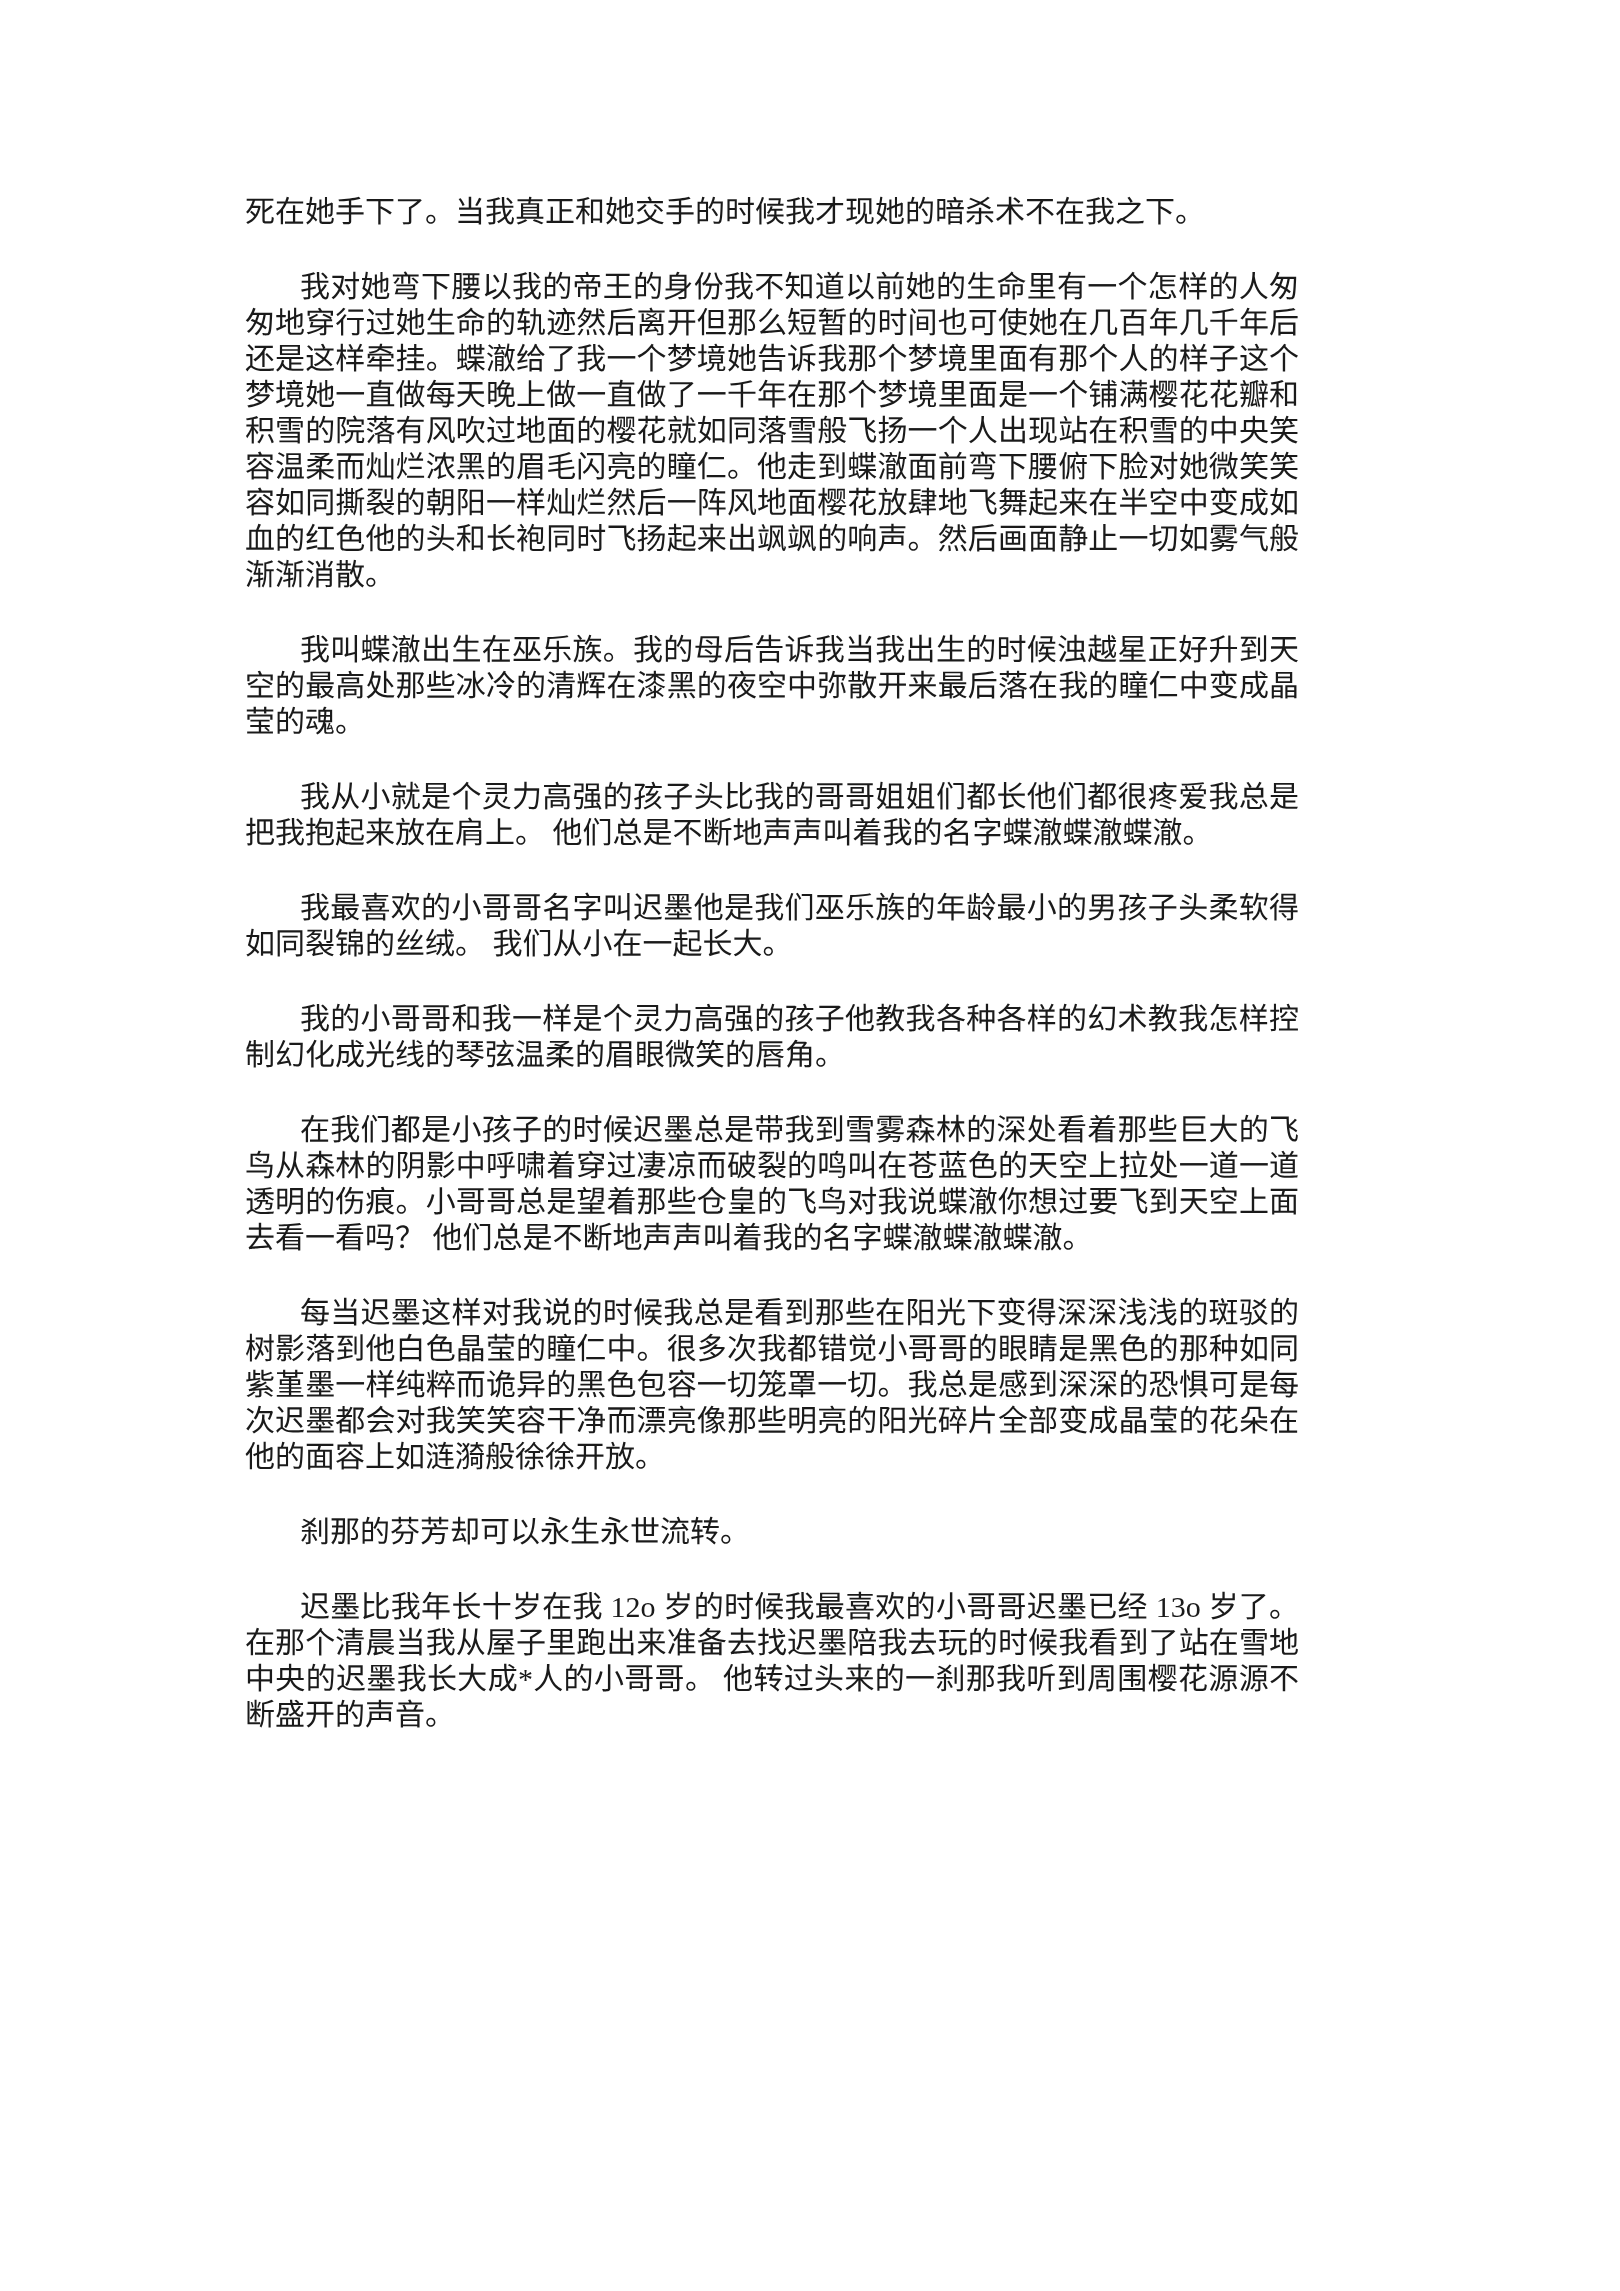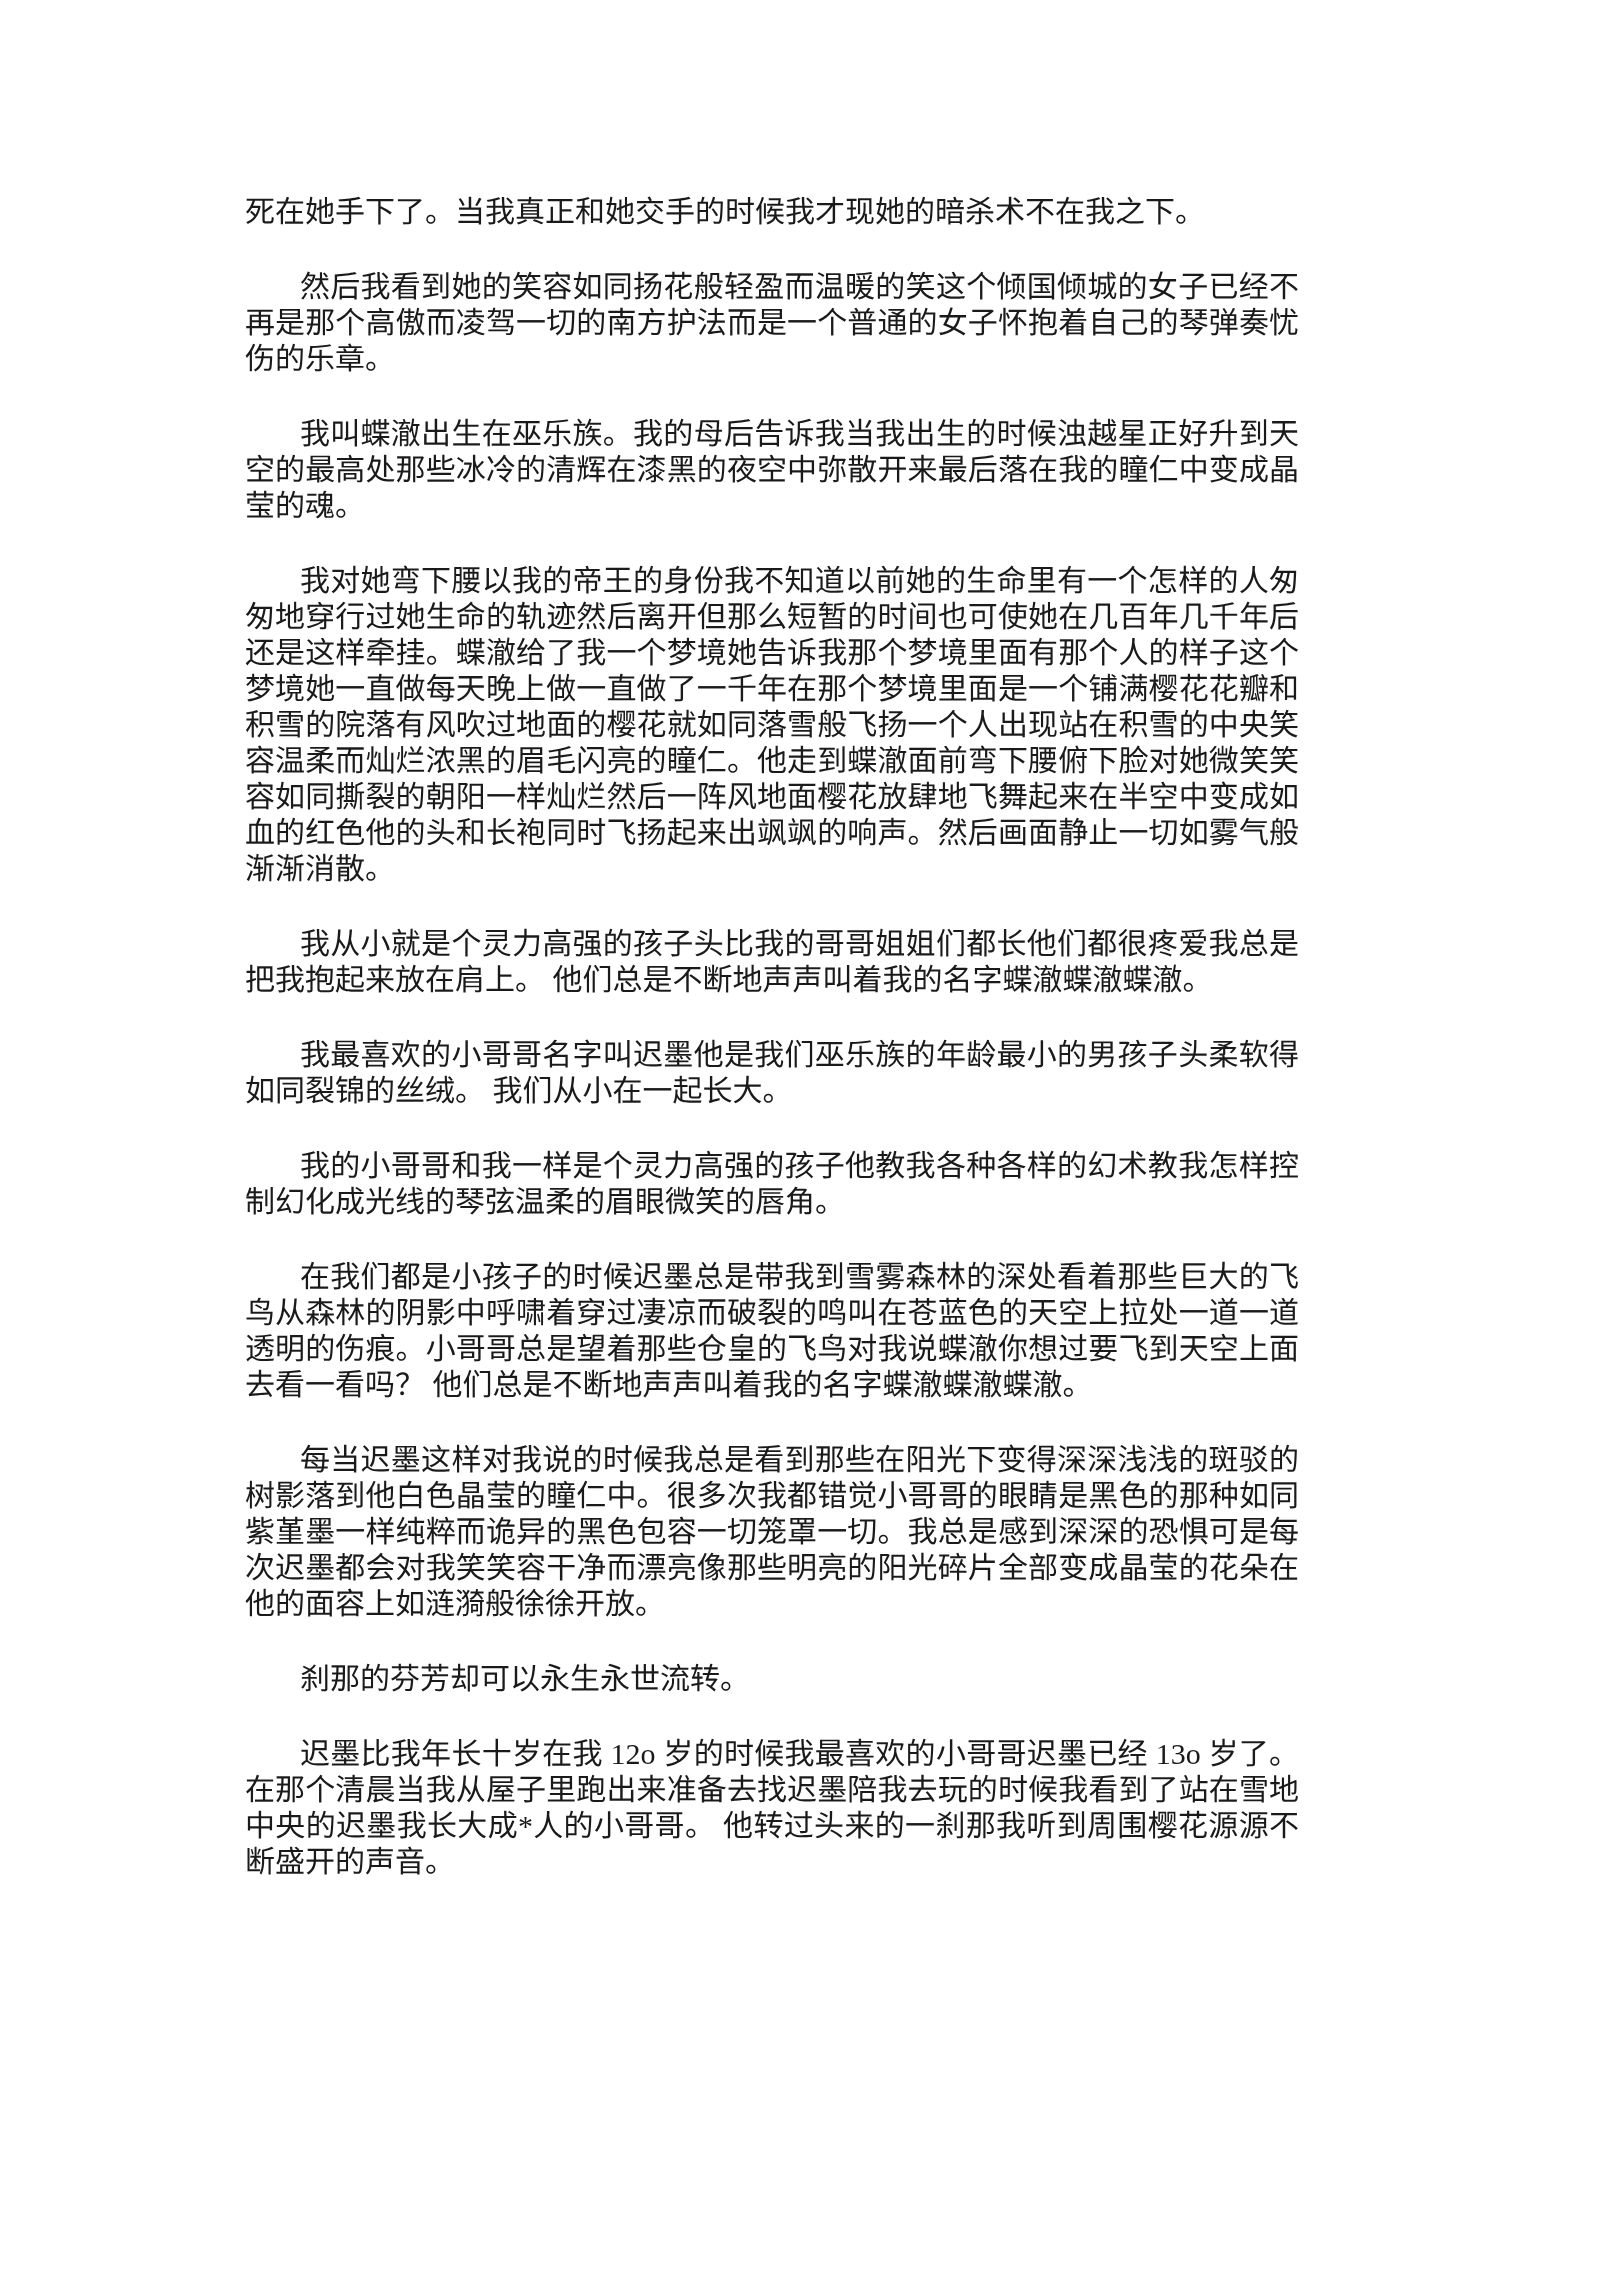--- a/index.html
+++ b/index.html
@@ -31,23 +31,22 @@
   }
   .page p.no-indent {
     text-indent: 0;
   }
 </style>
 </head>
 <body>
 
 <div class="page">
   <p class="no-indent">死在她手下了。当我真正和她交手的时候我才现她的暗杀术不在我之下。</p>
-  <p>然后我看到她的笑容如同扬花般轻盈而温暖的笑这个倾国倾城的女子已经不再是那个高傲而凌驾一切的南方护法而是一个普通的女子怀抱着自己的琴弹奏忧伤的乐章。</p>
+  <p>我对她弯下腰以我的帝王的身份我不知道以前她的生命里有一个怎样的人匆匆地穿行过她生命的轨迹然后离开但那么短暂的时间也可使她在几百年几千年后还是这样牵挂。蝶澈给了我一个梦境她告诉我那个梦境里面有那个人的样子这个梦境她一直做每天晚上做一直做了一千年在那个梦境里面是一个铺满樱花花瓣和积雪的院落有风吹过地面的樱花就如同落雪般飞扬一个人出现站在积雪的中央笑容温柔而灿烂浓黑的眉毛闪亮的瞳仁。他走到蝶澈面前弯下腰俯下脸对她微笑笑容如同撕裂的朝阳一样灿烂然后一阵风地面樱花放肆地飞舞起来在半空中变成如血的红色他的头和长袍同时飞扬起来出飒飒的响声。然后画面静止一切如雾气般渐渐消散。</p>
   <p>我叫蝶澈出生在巫乐族。我的母后告诉我当我出生的时候浊越星正好升到天空的最高处那些冰冷的清辉在漆黑的夜空中弥散开来最后落在我的瞳仁中变成晶莹的魂。</p>
-  <p>我对她弯下腰以我的帝王的身份我不知道以前她的生命里有一个怎样的人匆匆地穿行过她生命的轨迹然后离开但那么短暂的时间也可使她在几百年几千年后还是这样牵挂。蝶澈给了我一个梦境她告诉我那个梦境里面有那个人的样子这个梦境她一直做每天晚上做一直做了一千年在那个梦境里面是一个铺满樱花花瓣和积雪的院落有风吹过地面的樱花就如同落雪般飞扬一个人出现站在积雪的中央笑容温柔而灿烂浓黑的眉毛闪亮的瞳仁。他走到蝶澈面前弯下腰俯下脸对她微笑笑容如同撕裂的朝阳一样灿烂然后一阵风地面樱花放肆地飞舞起来在半空中变成如血的红色他的头和长袍同时飞扬起来出飒飒的响声。然后画面静止一切如雾气般渐渐消散。</p>
   <p>我从小就是个灵力高强的孩子头比我的哥哥姐姐们都长他们都很疼爱我总是把我抱起来放在肩上。 他们总是不断地声声叫着我的名字蝶澈蝶澈蝶澈。</p>
   <p>我最喜欢的小哥哥名字叫迟墨他是我们巫乐族的年龄最小的男孩子头柔软得如同裂锦的丝绒。 我们从小在一起长大。</p>
   <p>我的小哥哥和我一样是个灵力高强的孩子他教我各种各样的幻术教我怎样控制幻化成光线的琴弦温柔的眉眼微笑的唇角。</p>
   <p>在我们都是小孩子的时候迟墨总是带我到雪雾森林的深处看着那些巨大的飞鸟从森林的阴影中呼啸着穿过凄凉而破裂的鸣叫在苍蓝色的天空上拉处一道一道透明的伤痕。小哥哥总是望着那些仓皇的飞鸟对我说蝶澈你想过要飞到天空上面去看一看吗？ 他们总是不断地声声叫着我的名字蝶澈蝶澈蝶澈。</p>
   <p>每当迟墨这样对我说的时候我总是看到那些在阳光下变得深深浅浅的斑驳的树影落到他白色晶莹的瞳仁中。很多次我都错觉小哥哥的眼睛是黑色的那种如同紫堇墨一样纯粹而诡异的黑色包容一切笼罩一切。我总是感到深深的恐惧可是每次迟墨都会对我笑笑容干净而漂亮像那些明亮的阳光碎片全部变成晶莹的花朵在他的面容上如涟漪般徐徐开放。</p>
   <p>刹那的芬芳却可以永生永世流转。</p>
   <p>迟墨比我年长十岁在我 12o 岁的时候我最喜欢的小哥哥迟墨已经 13o 岁了。在那个清晨当我从屋子里跑出来准备去找迟墨陪我去玩的时候我看到了站在雪地中央的迟墨我长大成*人的小哥哥。 他转过头来的一刹那我听到周围樱花源源不断盛开的声音。</p>
 </div>
 
 

